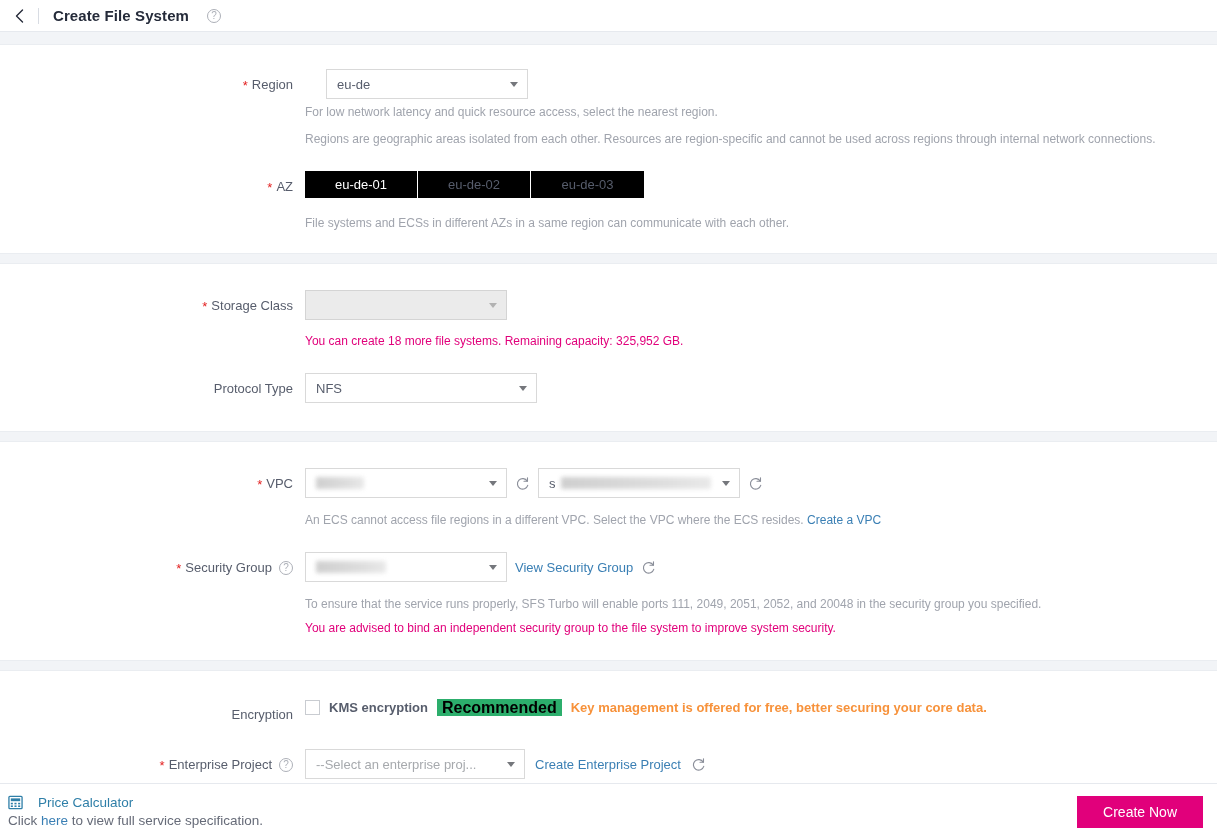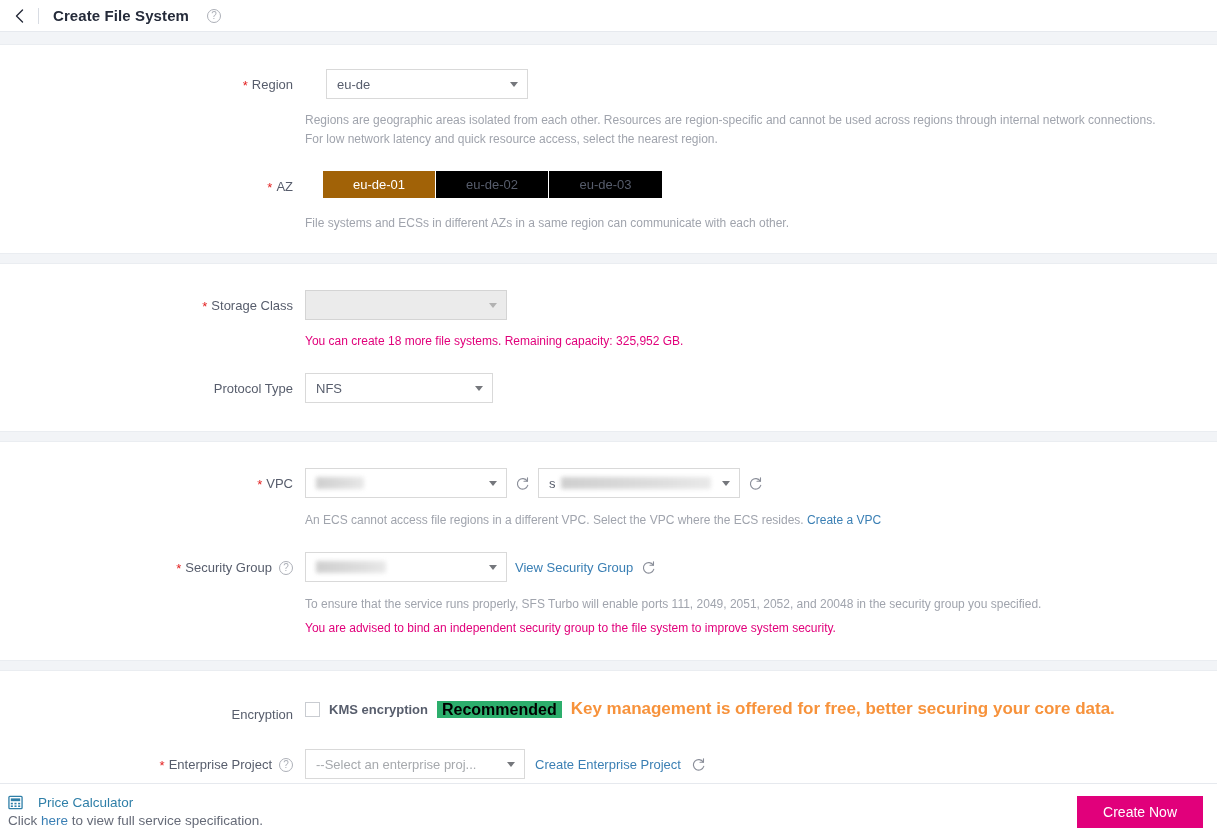--- a/index.html
+++ b/index.html
@@ -131,21 +131,21 @@
   }
   .select.disabled {
     background: #ebebeb;
     border-color: #d4d4d4;
     cursor: not-allowed;
   }
   .select.disabled .caret { border-top-color: #b2b2b2; }
   .select.placeholder { color: #a6a9ad; }
   .w-region { width: 202px; margin-left: 21px; }
   .w-storage { width: 202px; }
-  .w-protocol { width: 188px; text-align: center; }
+  .w-protocol { width: 232px; text-align: center; }
   .w-vpc { width: 202px; }
   .w-subnet { width: 202px; }
   .w-sg { width: 202px; }
   .w-ep { width: 220px; }
 
   
   .redacted {
     display: inline-block;
     height: 12px;
     border-radius: 1px;
@@ -174,23 +174,22 @@
     padding: 0 16px;
     display: flex; align-items: center; justify-content: center;
     background: #000000;
     color: #575d6c;
     font-size: 13px;
     cursor: pointer;
     border-right: 1px solid #fff;
   }
   .seg-item:last-child { border-right: none; }
   .seg-item.active {
-    background: #a16207;
+    background: #000000;
     color: #ffffff;
-    margin-left: 18px;
   }
 
   
   .hint {
     font-size: 12px;
     color: #a0a4ad;
     line-height: 19px;
     padding: 4px 0 0 305px;
   }
   .hint.warn { color: #e1007b; }
@@ -213,21 +212,21 @@
   .badge-rec {
     background: #2cae6c;
     color: #000000;
     font-size: 16px;
     line-height: 17px;
     padding: 0 5px;
     white-space: nowrap;
   }
   .orange-note {
     color: #f7923b;
-    font-size: 17px;
+    font-size: 13px;
     white-space: nowrap;
   }
 
   .link-text {
     color: #3a7fb4;
     font-size: 13px;
     cursor: pointer;
     white-space: nowrap;
   }
 
@@ -289,22 +288,22 @@
           <span class="lbl">Region</span>
         </div>
         <div class="row-field">
           <div class="select w-region">
             <span>eu-de</span>
             <span class="caret"></span>
           </div>
         </div>
       </div>
 
+      <div class="hint" style="padding-top:0;">For low network latency and quick resource access, select the nearest region.</div>
       <div class="hint" style="padding-top:8px;">Regions are geographic areas isolated from each other. Resources are region-specific and cannot be used across regions through internal network connections.</div>
-      <div class="hint" style="padding-top:0;">For low network latency and quick resource access, select the nearest region.</div>
 
       <div class="row" style="margin-top:22px;">
         <div class="row-label">
           <span class="req">*</span>
           <span class="lbl">AZ</span>
         </div>
         <div class="row-field">
           <div class="seg">
             <div class="seg-item active">eu-de-01</div>
             <div class="seg-item">eu-de-02</div>

